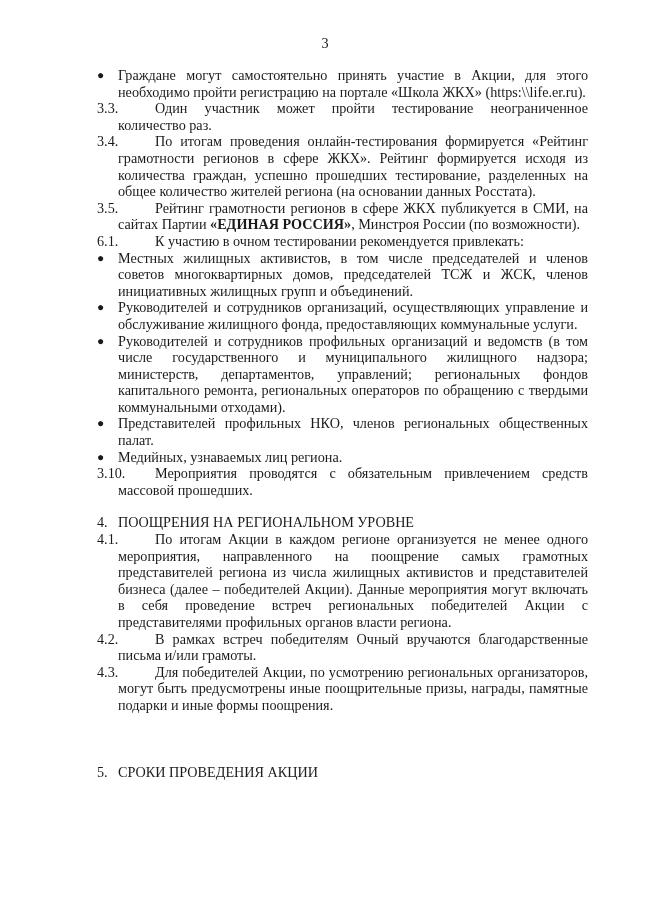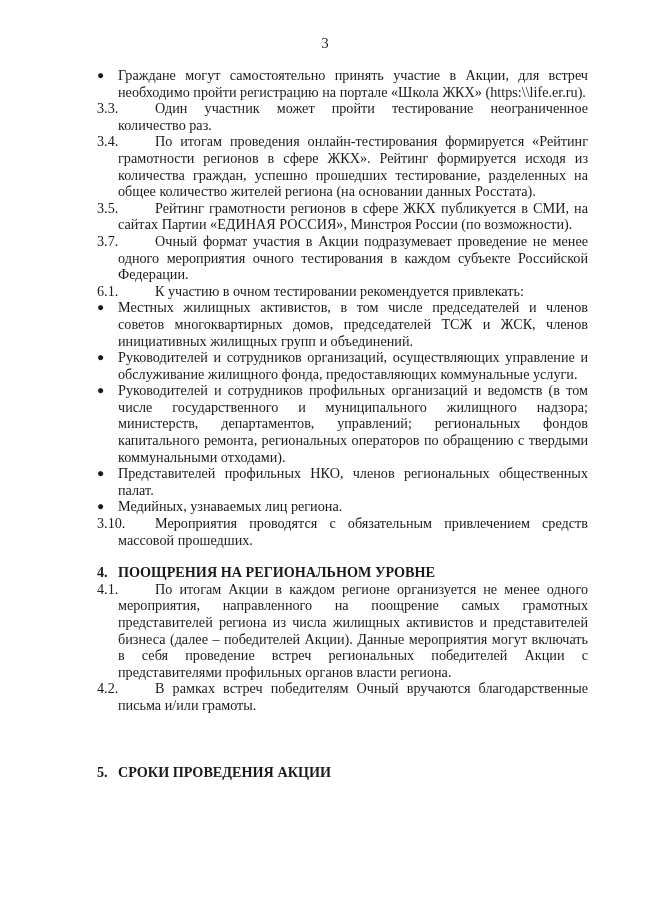--- a/index.html
+++ b/index.html
@@ -7,58 +7,54 @@
   .page {
     position: absolute; left: 0; top: 0; width: 650px; height: 919px;
     font-family: "Liberation Serif", serif; font-size: 14.2px; line-height: 16.6px; color: #1a1a1a;
   }
   .page-number { position: absolute; top: 35px; left: 0; width: 650px; text-align: center; }
   .content { position: absolute; top: 67px; left: 97px; width: 491px; }
   .item { position: relative; text-align: justify; padding-left: 21px; }
   .item .num { position: absolute; left: 0; top: 0; }
   .item .lead { display: inline-block; width: 37px; }
   .bullet { position: absolute; left: 0; top: 0; font-size: 12px; }
-  .section-title { font-weight: bold; margin-top: 16px; position: relative; }
+  .section-title { font-weight: normal; margin-top: 16px; position: relative; }
   .section-title .snum { display: inline-block; width: 21px; }
-  b { font-weight: normal; }
+  b { font-weight: bold; }
   .gap-large { height: 36px; }
 </style>
 </head>
 <body>
 
 <div class="page">
   <div class="page-number">3</div>
 
   <div class="content">
 
     <div class="item">
       <span class="bullet">●</span>
-      <span>Граждане могут самостоятельно принять участие в Акции, для встреч необходимо пройти регистрацию на портале «Школа ЖКХ» (https:\\life.er.ru).</span>
+      <span>Граждане могут самостоятельно принять участие в Акции, для этого необходимо пройти регистрацию на портале «Школа ЖКХ» (https:\\life.er.ru).</span>
     </div>
 
     <div class="item">
       <span class="num">3.3.</span>
       <span class="lead"></span><span>Один участник может пройти тестирование неограниченное количество раз.</span>
     </div>
 
     <div class="item">
       <span class="num">3.4.</span>
       <span class="lead"></span><span>По итогам проведения онлайн-тестирования формируется «Рейтинг грамотности регионов в сфере ЖКХ». Рейтинг формируется исходя из количества граждан, успешно прошедших тестирование, разделенных на общее количество жителей региона (на основании данных Росстата).</span>
     </div>
 
     <div class="item">
       <span class="num">3.5.</span>
       <span class="lead"></span><span>Рейтинг грамотности регионов в сфере ЖКХ публикуется в СМИ, на сайтах Партии </span><b>«ЕДИНАЯ РОССИЯ»</b><span>, Минстроя России (по возможности).</span>
     </div>
 
 
-    <div class="item">
-      <span class="num">3.7.</span>
-      <span class="lead"></span><span>Очный формат участия в Акции подразумевает проведение не менее одного мероприятия очного тестирования в каждом субъекте Российской Федерации.</span>
-    </div>
 
 
     <div class="item">
       <span class="num">6.1.</span>
       <span class="lead"></span><span>К участию в очном тестировании рекомендуется привлекать:</span>
     </div>
 
     <div class="item">
       <span class="bullet">●</span>
       <span>Местных жилищных активистов, в том числе председателей и членов советов многоквартирных домов, председателей ТСЖ и ЖСК, членов инициативных жилищных групп и объединений.</span>
@@ -96,20 +92,24 @@
     <div class="item">
       <span class="num">4.1.</span>
       <span class="lead"></span><span>По итогам Акции в каждом регионе организуется не менее одного мероприятия, направленного на поощрение самых грамотных представителей региона из числа жилищных активистов и представителей бизнеса (далее – победителей Акции). Данные мероприятия могут включать в себя проведение встреч региональных победителей Акции с представителями профильных органов власти региона.</span>
     </div>
 
     <div class="item">
       <span class="num">4.2.</span>
       <span class="lead"></span><span>В рамках встреч победителям Очный вручаются благодарственные письма и/или грамоты.</span>
     </div>
 
+    <div class="item">
+      <span class="num">4.3.</span>
+      <span class="lead"></span><span>Для победителей Акции, по усмотрению региональных организаторов, могут быть предусмотрены иные поощрительные призы, награды, памятные подарки и иные формы поощрения.</span>
+    </div>
 
     <div class="gap-large"></div>
 
     <div class="section-title" style="margin-top:14px">
       <span class="snum">5.</span><span>СРОКИ ПРОВЕДЕНИЯ АКЦИИ</span>
     </div>
 
   </div>
 </div>
 

